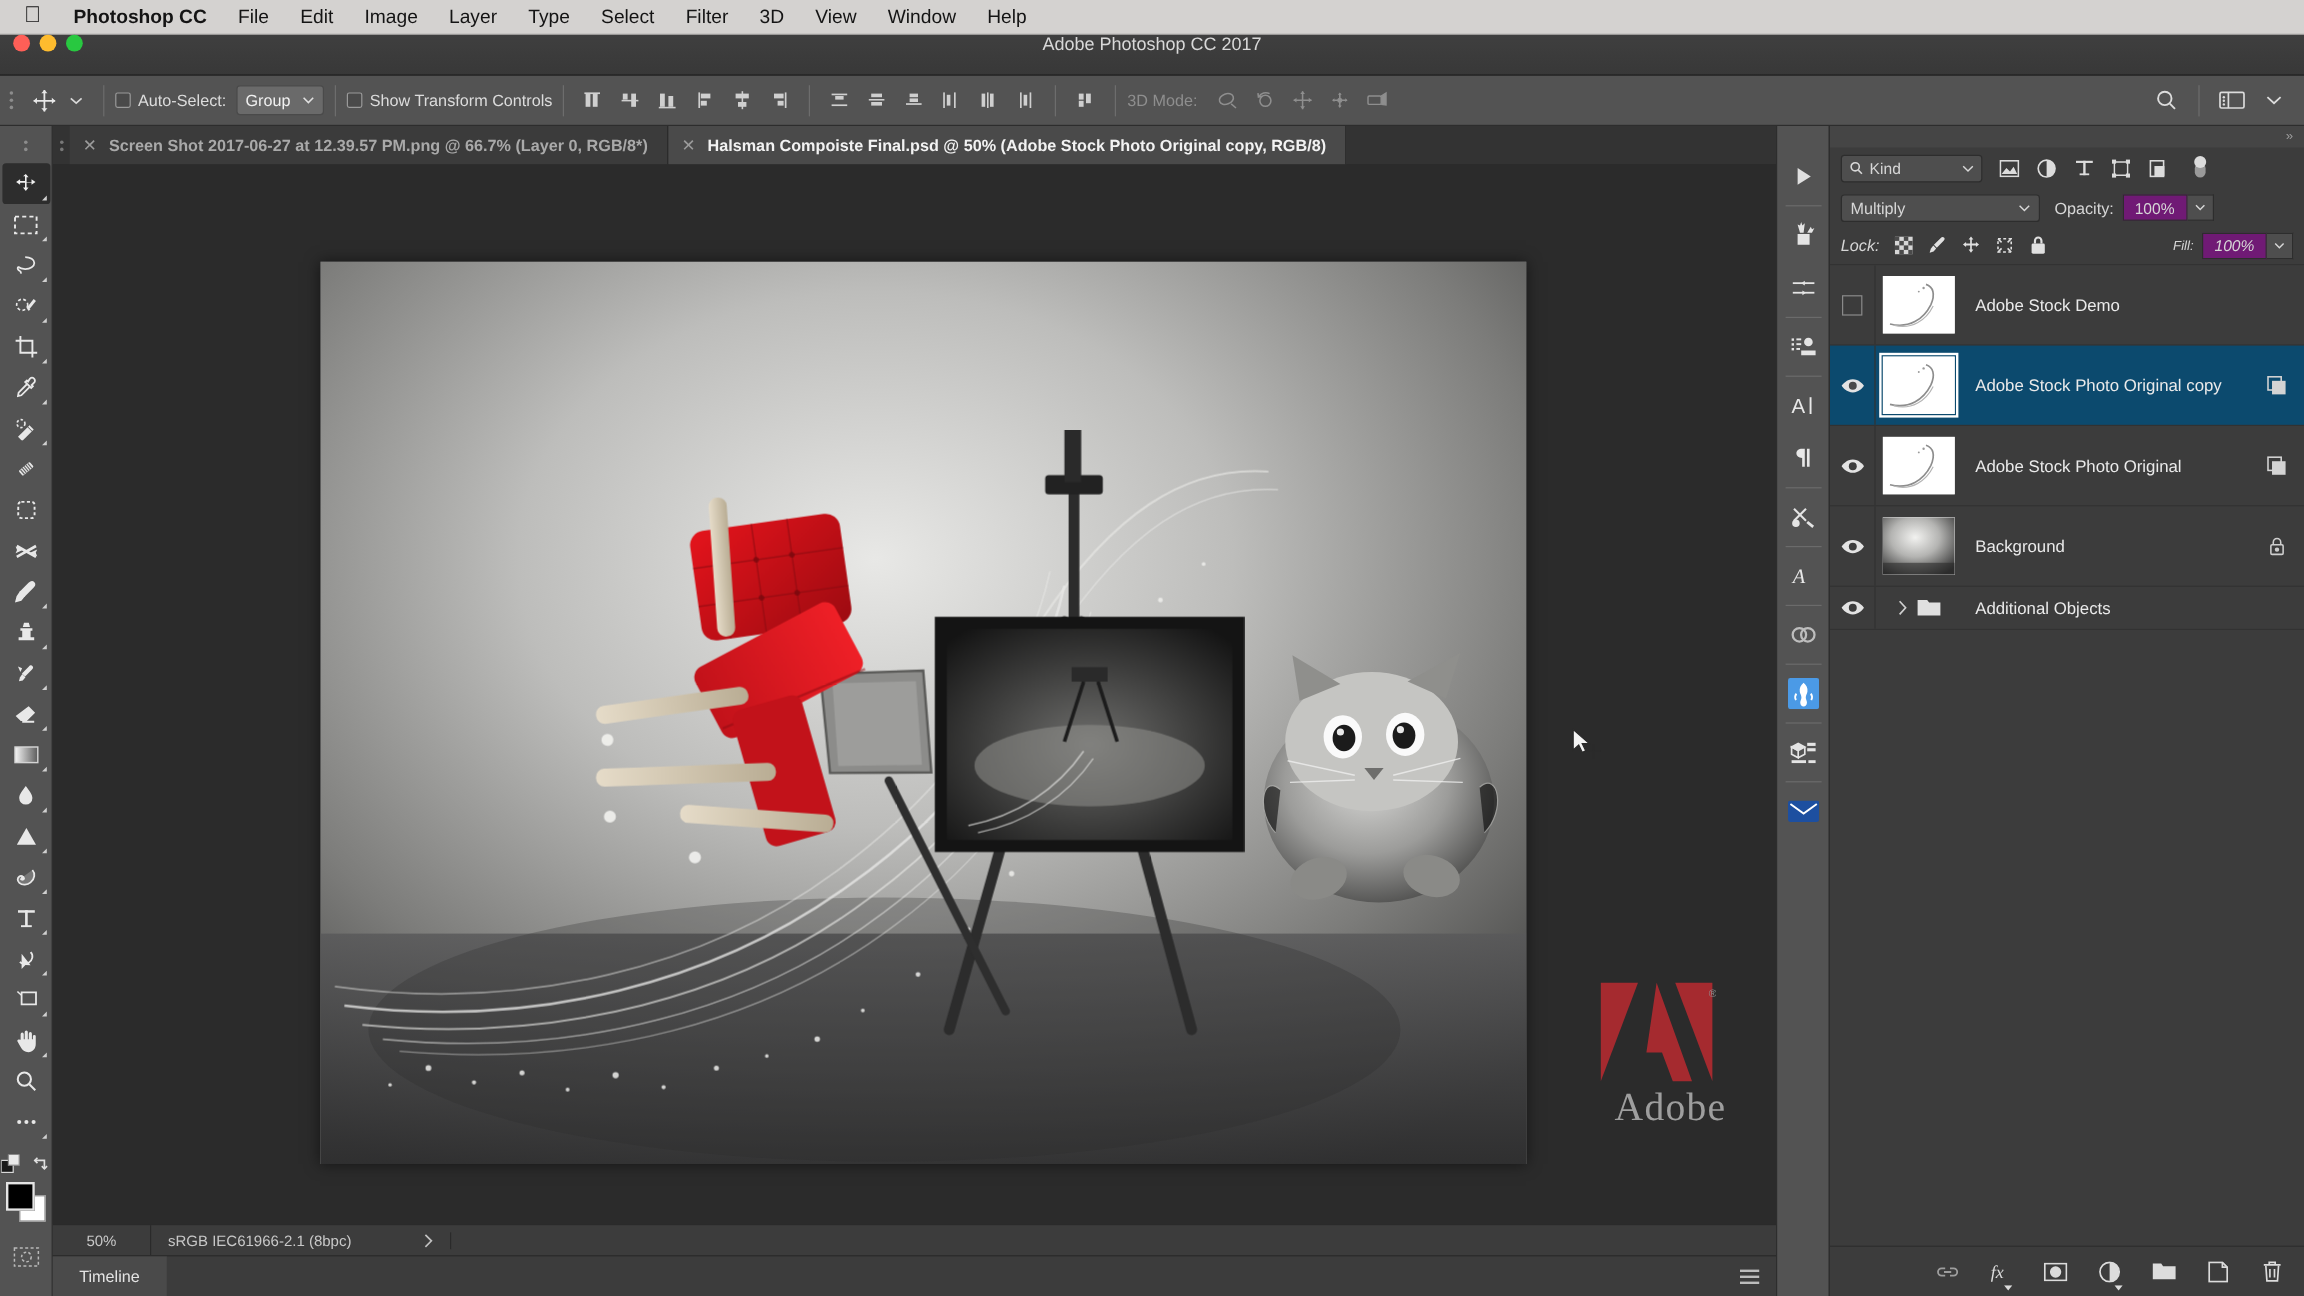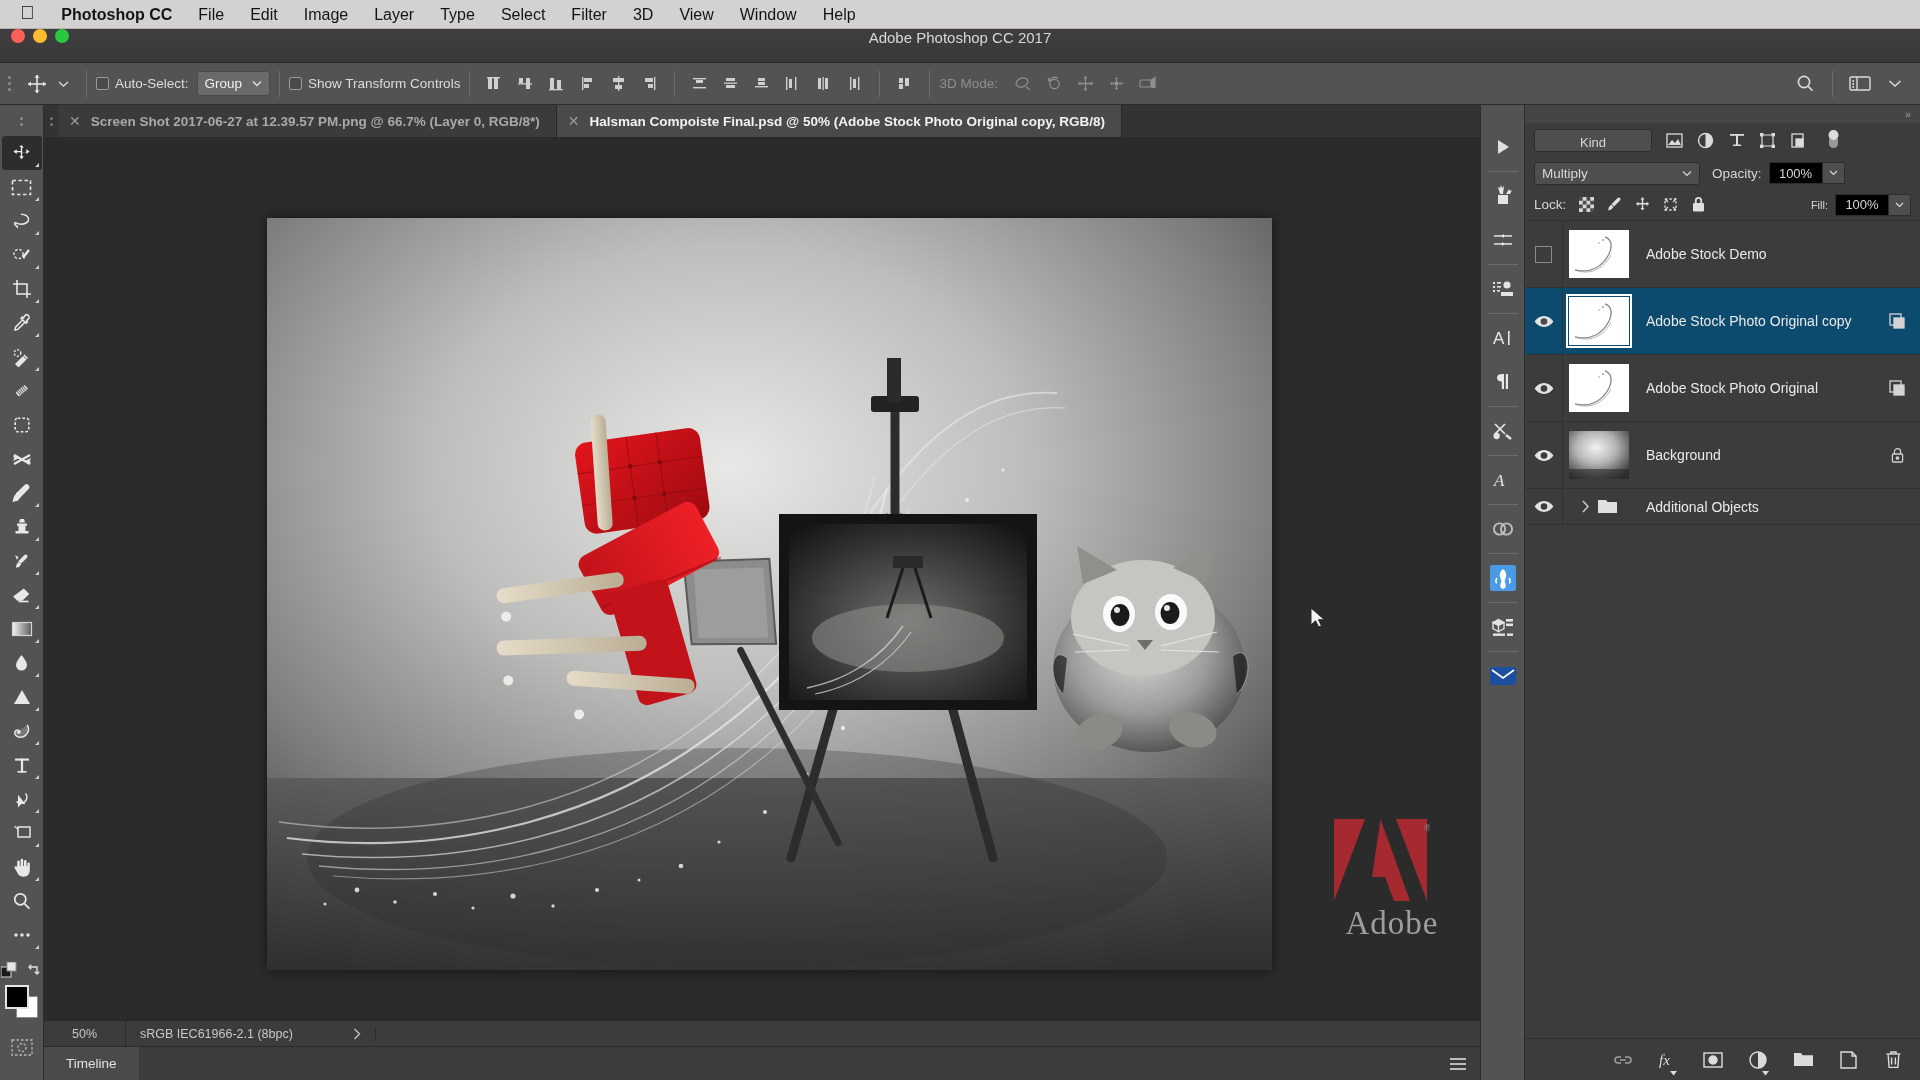--- a/index.html
+++ b/index.html
@@ -103,32 +103,32 @@
   #panel-collapse { height:18px; background:#454545; display:flex;
       justify-content:flex-end; align-items:center; padding-right:9px; color:#9e9e9e; font-size:11px; }
   #panel-tabs { height:33px; background:#434343; display:flex; align-items:stretch; position:relative; }
   .p-tab { padding:0 17px; display:flex; align-items:center; font-size:13.5px; color:#b3b3b3; }
   .p-tab.active { background:#3c3c3c; color:#f2f2f2; font-weight:bold; }
   #panel-menu { margin-left:auto; display:flex; align-items:center; padding-right:12px; }
   #panel-menu i { display:block;width:17px;height:2px;background:#c4c4c4;margin:2px 0; }
   .p-row { display:flex; align-items:center; padding:0 9px; }
   #filter-row { height:34px; gap:0; }
   .kind-select { width:118px;height:23px;background:#4e4e4e;border:1px solid #2d2d2d;border-radius:3px;
-      display:flex;align-items:center;padding:0 6px;gap:5px;font-size:13px;flex-direction:column; }
+      display:flex;align-items:center;padding:0 6px;gap:5px;font-size:13px; }
   .kind-select .chev { margin-left:auto; }
   .filter-ico { width:31px;height:26px;display:flex;align-items:center;justify-content:center; }
   #blend-row { height:32px; gap:0; }
   .blend-select { width:166px;height:23px;background:#4e4e4e;border:1px solid #2d2d2d;border-radius:3px;
       display:flex;align-items:center;padding:0 7px;font-size:13.5px; }
   .blend-select .chev { margin-left:auto; }
-  .mini-num { width:54px;height:22px;background:#000000;border:1px solid #2d2d2d;
+  .mini-num { width:54px;height:22px;background:#701a75;border:1px solid #2d2d2d;
       display:flex;align-items:center;justify-content:center;font-size:13px; }
   .mini-chev { width:22px;height:22px;background:#4e4e4e;border:1px solid #2d2d2d;border-left:none;
       display:flex;align-items:center;justify-content:center; }
-  #lock-row { height:32px; border-bottom:1px solid #323232; }
+  #lock-row { height:32px; border-bottom:1px solid #323232;font-style:italic; }
   .lock-ico { width:28px;height:26px;display:flex;align-items:center;justify-content:center; }
   #layers-list { flex:1; overflow:hidden; }
   .layer {
     height:67px; display:flex; align-items:center; border-bottom:1px solid #323232;
     padding-left:0;
   }
   .layer.selected { background:#0c4a6e; }
   .eye-cell { width:38px;height:100%;display:flex;align-items:center;justify-content:center;
       border-right:1px solid #323232; }
   .eye-box { width:17px;height:17px;border:1px solid #8a8a8a; }

